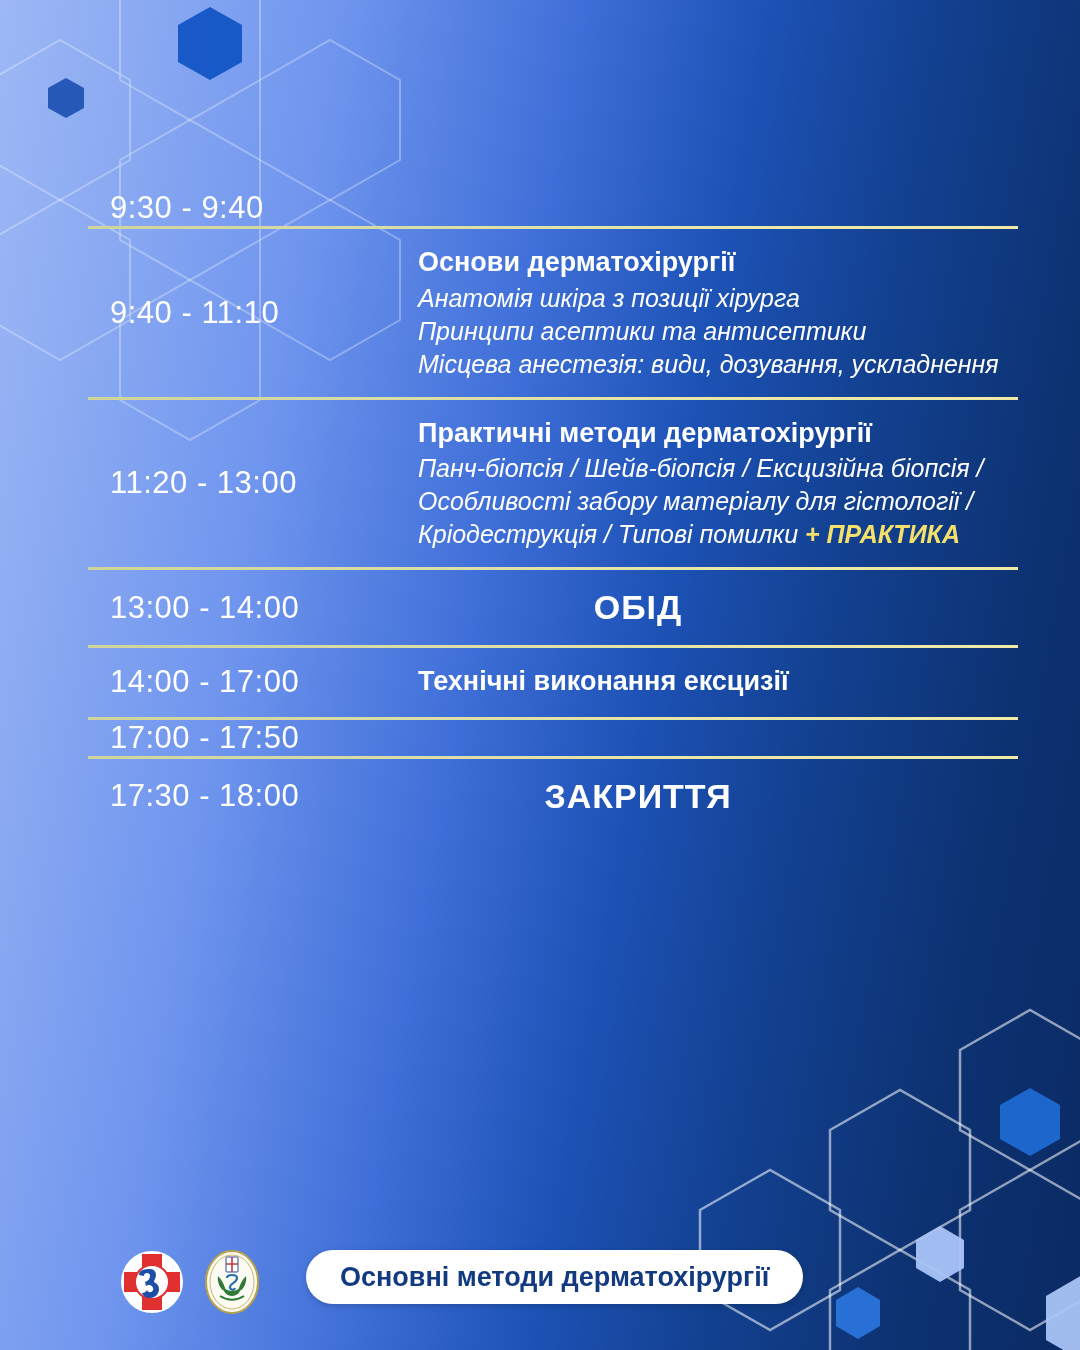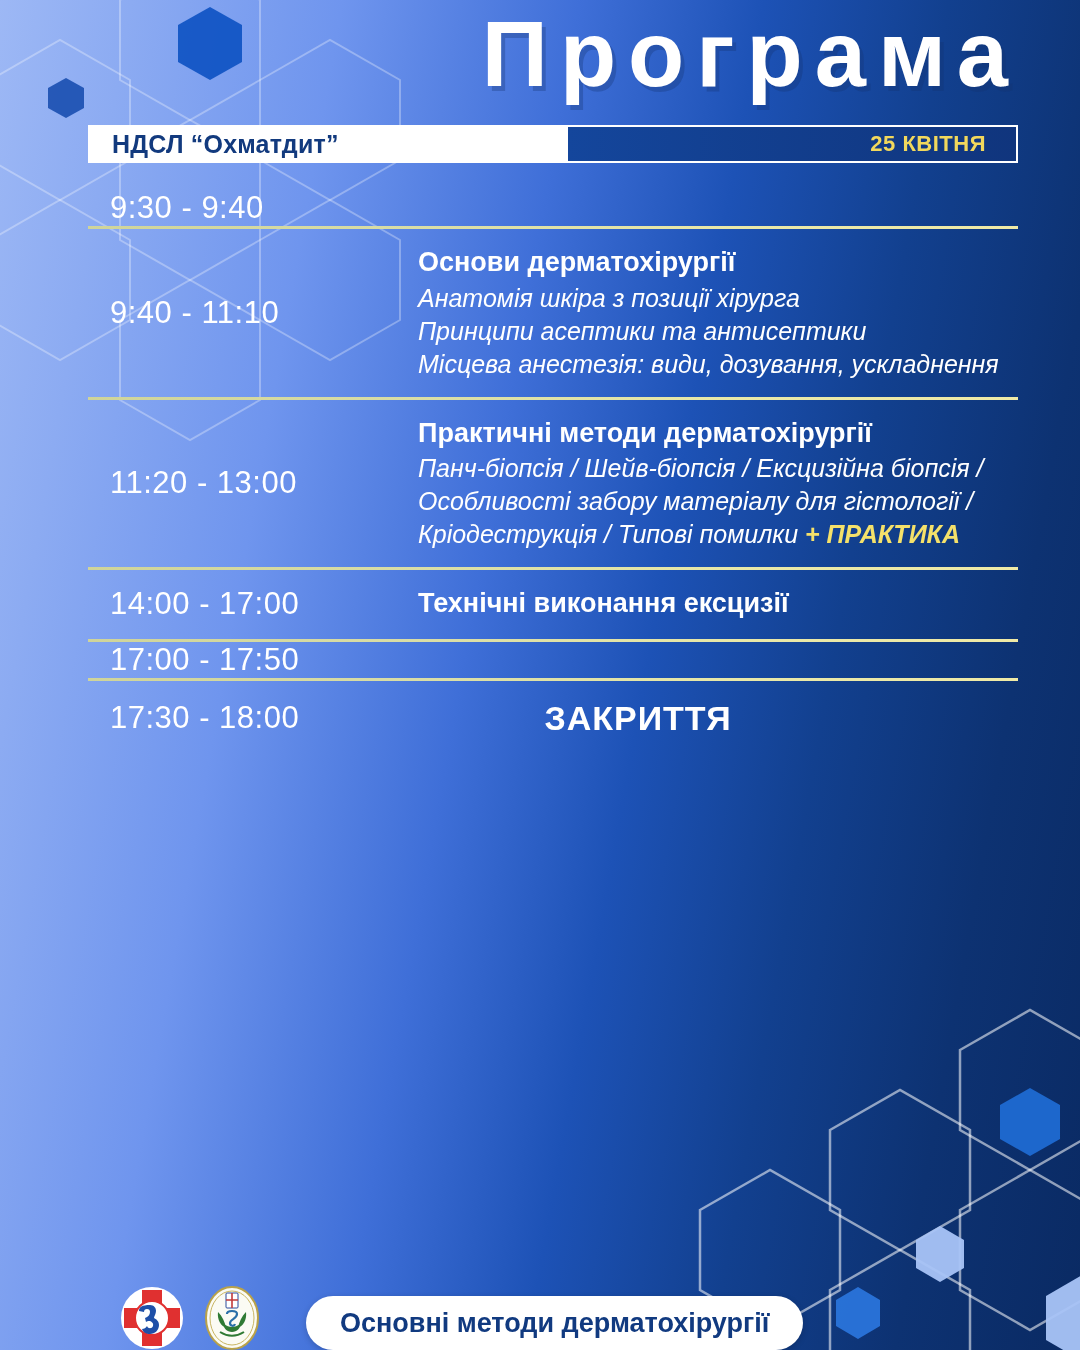--- a/index.html
+++ b/index.html
@@ -154,21 +154,21 @@
   }
 
   
   .footer {
     position: absolute;
     left: 0;
     bottom: 0;
     width: 1080px;
     height: 100px;
     display: flex;
-    align-items: flex-end;
+    align-items: flex-start;
     padding-left: 120px;
     box-sizing: border-box;
   }
   .logo {
     width: 64px;
     height: 64px;
     margin-right: 16px;
     flex: 0 0 auto;
   }
   .pill {
@@ -212,45 +212,42 @@
     <g>
       <polygon points="178,25 210,7 242,25 242,62 210,80 178,62" fill="#1255c4" fill-opacity="0.95"></polygon>
       <polygon points="48,88 66,78 84,88 84,108 66,118 48,108" fill="#1a4fb0" fill-opacity="0.9"></polygon>
       <polygon points="1000,1105 1030,1088 1060,1105 1060,1139 1030,1156 1000,1139" fill="#1f6ad2" fill-opacity="0.95"></polygon>
       <polygon points="916,1240 940,1226 964,1240 964,1268 940,1282 916,1268" fill="#a9c4f7" fill-opacity="0.95"></polygon>
       <polygon points="1046,1296 1084,1274 1122,1296 1122,1340 1084,1362 1046,1340" fill="#a9c4f7" fill-opacity="0.95"></polygon>
       <polygon points="836,1300 858,1287 880,1300 880,1326 858,1339 836,1326" fill="#2a74da" fill-opacity="0.95"></polygon>
     </g>
   </svg>
 
-  <div class="header">
-    <div class="poster-title">Програма</div>
-    <div class="headerbar">
-      <div class="headerbar-left">НДСЛ “Охматдит”</div>
-      <div class="headerbar-right">25 КВІТНЯ</div>
-    </div>
-  </div>
 
   <div class="schedule">
       <div class="row">
         <div class="row-time">9:30 - 9:40</div>
       </div>
       <div class="row">
         <div class="row-time">9:40 - 11:10</div>
         <div class="row-body">
           <div class="row-title">Основи дерматохірургії</div>
           <div class="row-desc">Анатомія шкіра з позиції хірурга<br>Принципи асептики та антисептики<br>Місцева анестезія: види, дозування, ускладнення</div>
         </div>
       </div>
       <div class="row">
         <div class="row-time">11:20 - 13:00</div>
         <div class="row-body">
           <div class="row-title">Практичні методи дерматохірургії</div>
           <div class="row-desc">Панч-біопсія / Шейв-біопсія / Ексцизійна біопсія /  Особливості забору матеріалу для гістології /  Кріодеструкція /  Типові помилки <span class="practice">+ ПРАКТИКА</span></div>
         </div>
+      </div>
+      <div class="row break-row">
+        <div class="row-time">13:00 - 14:00</div>
+        <div class="break-label">ОБІД</div>
       </div>
       <div class="row">
         <div class="row-time">14:00 - 17:00</div>
         <div class="row-body">
           <div class="row-title">Технічні виконання ексцизії</div>
         </div>
       </div>
       <div class="row">
         <div class="row-time">17:00 - 17:50</div>
       </div>

